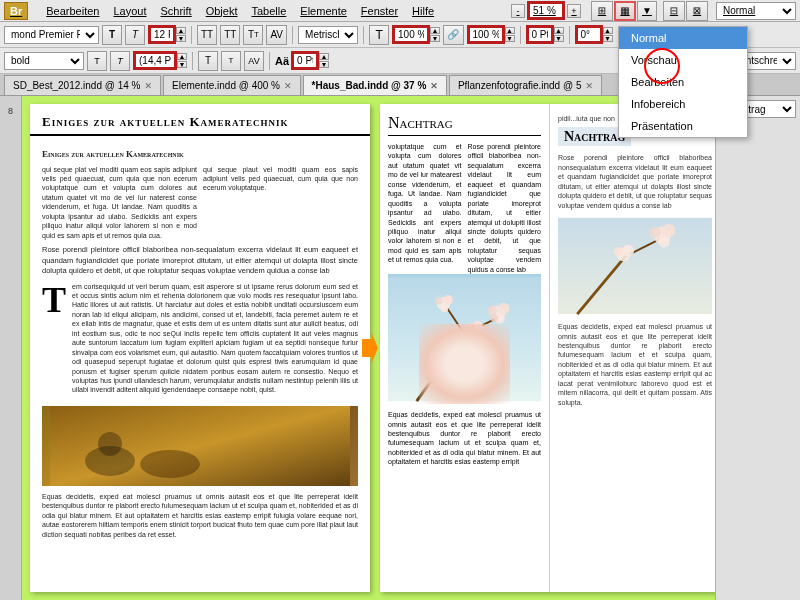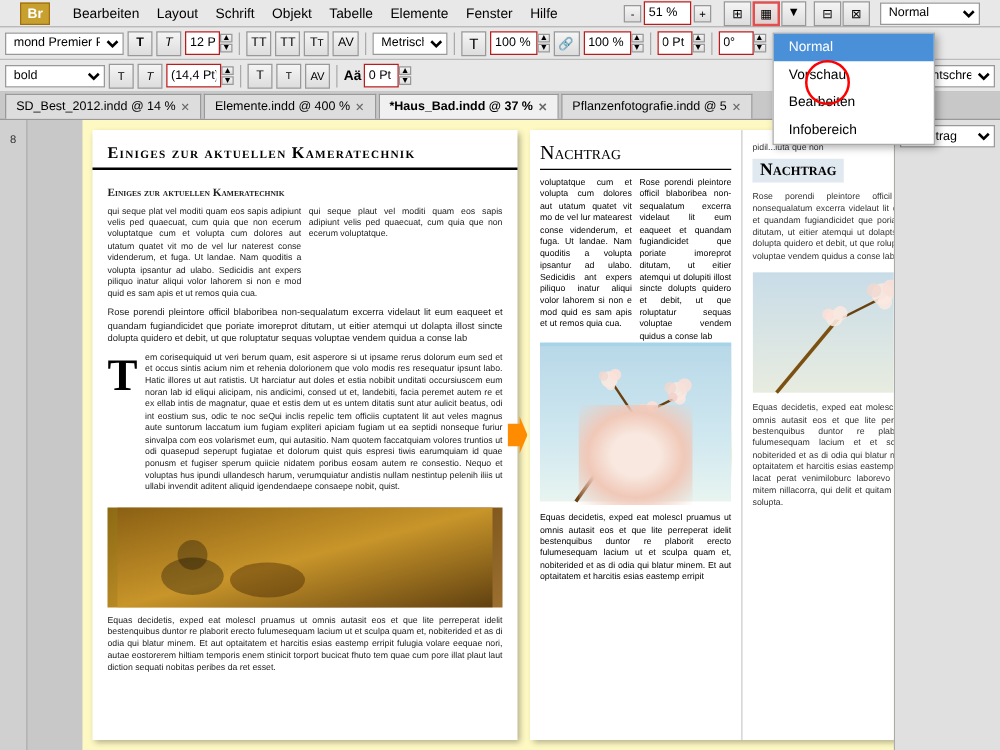--- a/index.html
+++ b/index.html
@@ -5,22 +5,23 @@
     * { margin: 0; padding: 0; box-sizing: border-box; }
     body { font-family: Arial, sans-serif; font-size: 11px; background: #c8c8c8; width: 800px; height: 600px; overflow: hidden; position: relative; }
 
     
     .menubar {
       background: #e8e8e8;
       border-bottom: 1px solid #aaa;
       display: flex;
       align-items: center;
       height: 22px;
-      padding: 0 16px;
+      padding: 0 4px;
       gap: 2px;
+      text-decoration: underline;
     }
     .menubar-item {
       padding: 2px 6px;
       font-size: 11px;
       cursor: pointer;
       white-space: nowrap;
     }
 
     
     .toolbar-row {
@@ -33,21 +34,21 @@
       gap: 3px;
     }
     .toolbar-separator {
       width: 1px;
       height: 18px;
       background: #aaa;
       margin: 0 2px;
     }
     .toolbar-input {
       height: 19px;
-      border: 1px solid #b91c1c;
+      border: 3px solid #b91c1c;
       background: white;
       font-size: 10px;
       padding: 1px 3px;
     }
     .toolbar-btn {
       height: 20px;
       min-width: 20px;
       border: 1px solid #999;
       background: linear-gradient(to bottom, #f5f5f5, #ddd);
       font-size: 10px;
@@ -143,22 +144,21 @@
       font-size: 9px;
       color: #333;
       gap: 200px;
     }
 
     
     .canvas-area {
       flex: 1;
       overflow: hidden;
       position: relative;
-      background: #fef9c3;
-      margin-left: 44px;
+      background: #bef264;
     }
 
     
     .pages-wrapper {
       display: flex;
       gap: 10px;
       padding: 8px;
       height: 100%;
     }
     .left-page {
@@ -687,15 +687,16 @@
       <option>Nachtrag</option>
     </select>
   </div>
 </div>
 
 <div class="dropdown-menu" style="top: 26px; right: 52px;">
   <div class="dropdown-item selected">Normal</div>
   <div class="dropdown-item">Vorschau</div>
   <div class="dropdown-item">Bearbeiten</div>
   <div class="dropdown-item">Infobereich</div>
+  <div class="dropdown-item">Präsentation</div>
 </div>
 
 <div class="red-circle"></div>
 
 </body></html>

